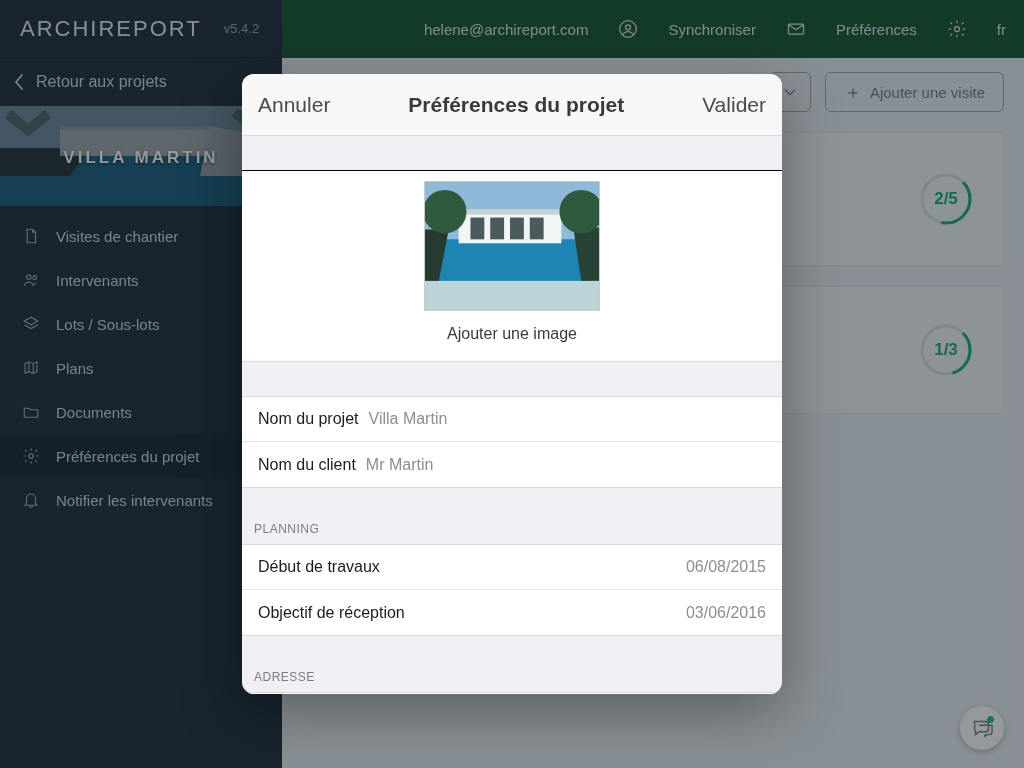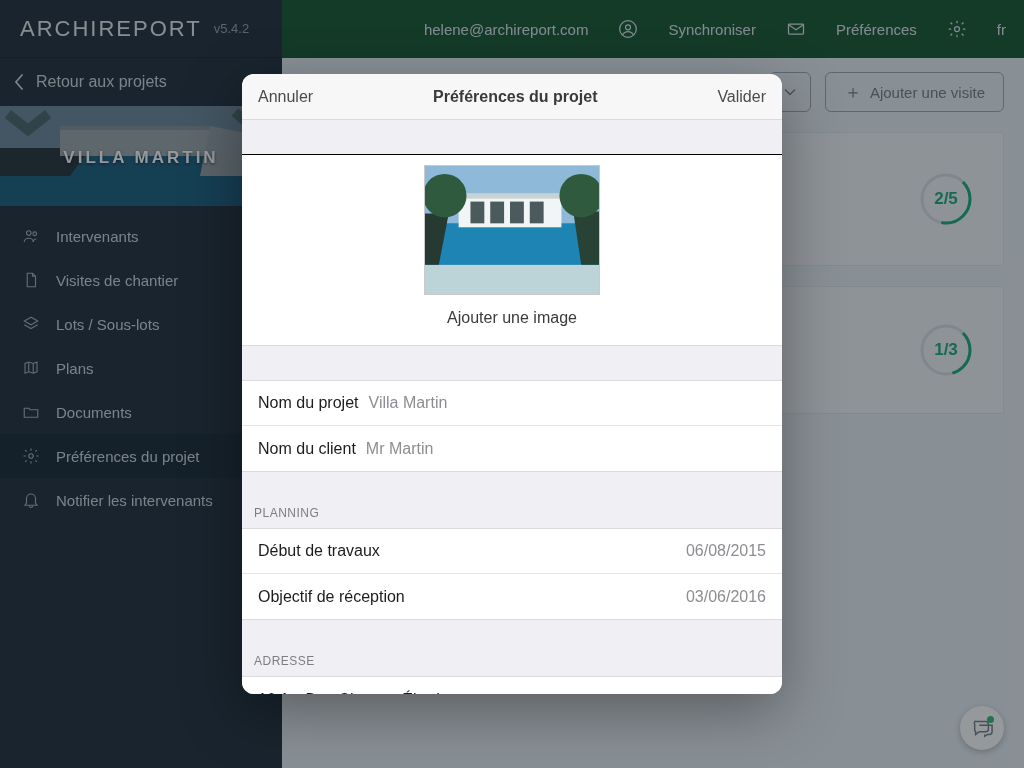--- a/index.html
+++ b/index.html
@@ -11,21 +11,21 @@
     position: absolute; left: 0; top: 0; width: 282px; height: 768px;
     background: #1e2b38; color: #c7d0d8;
   }
   .brand {
     height: 58px; display: flex; align-items: center; padding: 0 20px;
     border-bottom: 1px solid #17222d;
   }
   .brand-text { font-size: 22px; letter-spacing: 2px; color: #e6ebef; }
   .brand-light { font-weight: 200; }
   .brand-bold  { font-weight: 400; }
-  .brand-ver   { font-size: 13px; color: #8fa0ad; margin-left: 12px; }
+  .brand-ver   { font-size: 13px; color: #8fa0ad; margin-left: 22px; }
 
   .back-row {
     height: 48px; display: flex; align-items: center; gap: 12px;
     padding: 0 14px; color: #cfd7de; font-size: 16px;
   }
   .back-row svg { width: 10px; height: 16px; stroke: #cfd7de; }
 
   .hero {
     position: relative; height: 100px; background: #0f1a24; overflow: hidden;
     display: flex; align-items: flex-end; justify-content: center;
@@ -95,23 +95,23 @@
   }
 
   
   .modal {
     position: absolute; left: 50%; top: 74px; transform: translateX(-50%);
     width: 540px; height: 620px; background: #efeff4; border-radius: 12px;
     overflow: hidden; box-shadow: 0 18px 60px rgba(0,0,0,.35);
     display: flex; flex-direction: column;
   }
   .modal-hd {
-    height: 46px; background: #f7f7f8; border-bottom: 1px solid #d9d9de;
+    height: 62px; background: #f7f7f8; border-bottom: 1px solid #d9d9de;
     display: flex; align-items: center; justify-content: space-between;
-    padding: 0 16px; font-size: 16px; color: #3a3a3c;
+    padding: 0 16px; font-size: 21px; color: #3a3a3c;
   }
   .modal-hd .title { font-weight: 600; }
   .modal-hd .act { color: #4a4a4c; cursor: pointer; }
   .modal-body { flex: 1; overflow: auto; }
 
   .img-zone {
     background: #fff; padding: 10px 0 18px; text-align: center;
     border-top: 1px solid #000000; border-bottom: 1px solid #d9d9de;
     margin-top: 34px;
   }
@@ -169,33 +169,33 @@
       <polyline points="8,8 28,24 48,8" fill="none" stroke="#34553c" stroke-width="10" opacity=".5"></polyline>
       <polyline points="235,6 255,24 275,6" fill="none" stroke="#34553c" stroke-width="10" opacity=".5"></polyline>
       <rect y="0" width="282" height="100" fill="rgba(15,26,36,.35)"></rect>
     </svg>
     <div class="hero-title">VILLA MARTIN</div>
   </div>
 
   <nav class="nav">
     <div class="nav-item">
       <svg class="ic" viewBox="0 0 24 24">
+          <path d="M7 3h7l4 4v14H7z"></path>
+          <path d="M14 3v4h4"></path>
+        </svg>
+      <span>Visites de chantier</span>
+    </div>
+    <div class="nav-item">
+      <svg class="ic" viewBox="0 0 24 24">
           <circle cx="9" cy="8" r="3"></circle>
           <path d="M3 20c0-3 3-5 6-5s6 2 6 5"></path>
           <circle cx="17" cy="9" r="2.5"></circle>
           <path d="M15 20c0-2 2-4 4-4"></path>
         </svg>
       <span>Intervenants</span>
-    </div>
-    <div class="nav-item">
-      <svg class="ic" viewBox="0 0 24 24">
-          <path d="M7 3h7l4 4v14H7z"></path>
-          <path d="M14 3v4h4"></path>
-        </svg>
-      <span>Visites de chantier</span>
     </div>
     <div class="nav-item">
       <svg class="ic" viewBox="0 0 24 24">
           <path d="M12 3 3 8l9 5 9-5z"></path>
           <path d="m3 13 9 5 9-5"></path>
         </svg>
       <span>Lots / Sous-lots</span>
     </div>
     <div class="nav-item">
       <svg class="ic" viewBox="0 0 24 24">

